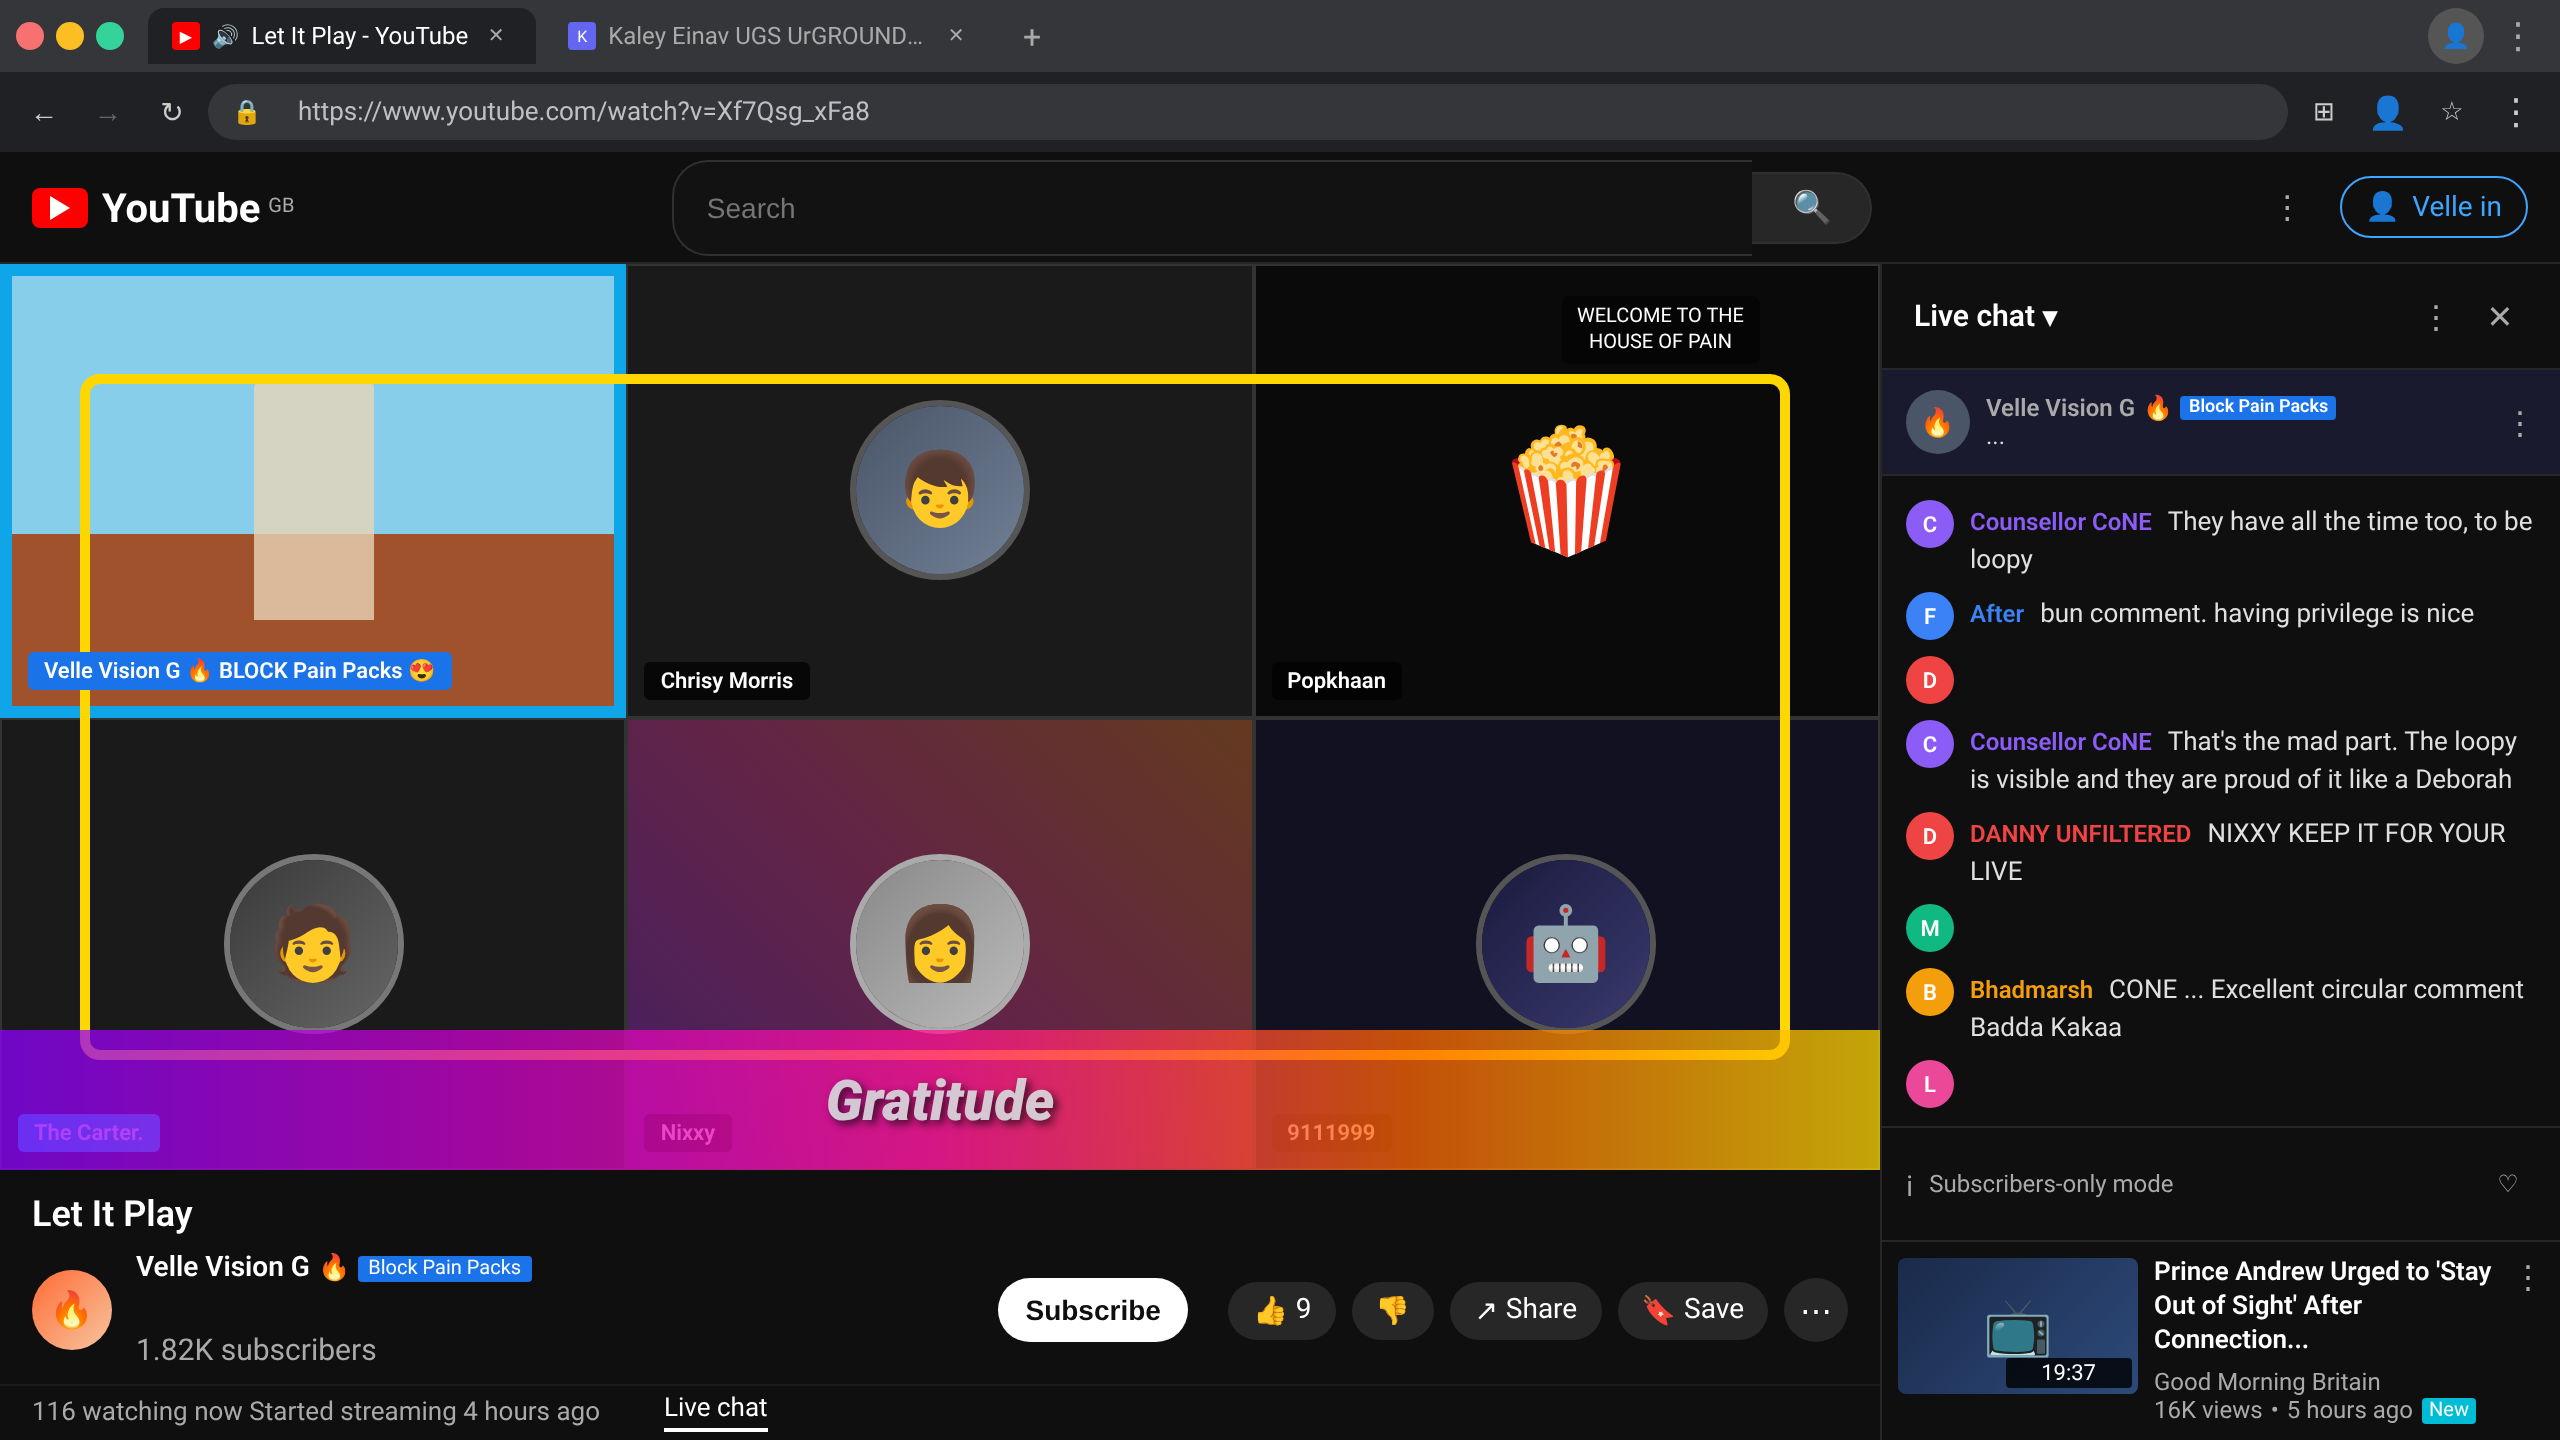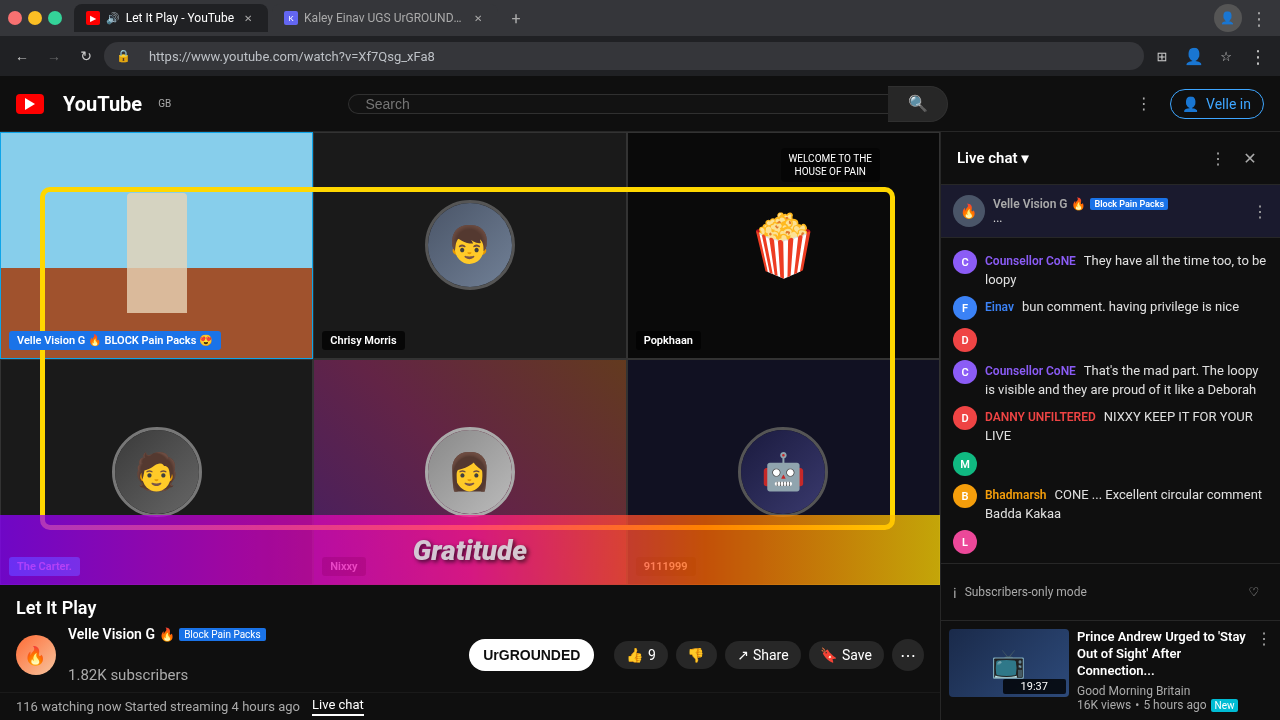--- a/index.html
+++ b/index.html
@@ -16,27 +16,27 @@
     .window-ctrl.close { background: #f87171; }
 
     .nav-bar { display: flex; align-items: center; height: 40px; padding: 0 8px; gap: 4px; background: #202124; }
     .nav-btn { width: 28px; height: 28px; display: flex; align-items: center; justify-content: center; border-radius: 50%; cursor: pointer; color: #ccc; font-size: 14px; }
     .address-bar { flex: 1; height: 28px; background: #35363a; border-radius: 14px; display: flex; align-items: center; padding: 0 12px; gap: 8px; font-size: 13px; color: #e8eaed; }
     .address-bar .url { color: #bdc1c6; font-size: 13px; padding-left: 10px; }
     .nav-action-btn { width: 28px; height: 28px; display: flex; align-items: center; justify-content: center; border-radius: 50%; cursor: pointer; color: #ccc; font-size: 13px; }
 
     
     .yt-header { display: flex; align-items: center; height: 56px; padding: 0 16px; background: #0f0f0f; border-bottom: 1px solid #272727; position: relative; z-index: 10; }
-    .yt-logo { display: flex; align-items: center; gap: 15px; margin-right: auto; }
+    .yt-logo { display: flex; align-items: center; gap: 3px; margin-right: auto; }
     .yt-logo-icon { width: 28px; height: 20px; background: #ff0000; border-radius: 4px; display: flex; align-items: center; justify-content: center; }
     .yt-logo-play { width: 0; height: 0; border-style: solid; border-width: 6px 0 6px 10px; border-color: transparent transparent transparent #fff; }
     .yt-logo-text { font-size: 20px; font-weight: 700; color: #fff; margin-left: 4px; }
     .yt-logo-country { font-size: 10px; color: #aaa; vertical-align: super; margin-left: 1px; }
     .yt-search { display: flex; align-items: center; flex: 1; max-width: 600px; margin: 0 auto; }
-    .yt-search-input { flex: 1; height: 20px; background: #121212; border: 1px solid #303030; border-right: none; border-radius: 18px 0 0 18px; padding: 0 16px; font-size: 14px; color: #fff; outline: none; }
+    .yt-search-input { flex: 1; height: 48px; background: #121212; border: 1px solid #303030; border-right: none; border-radius: 18px 0 0 18px; padding: 0 16px; font-size: 14px; color: #fff; outline: none; }
     .yt-search-btn { width: 60px; height: 36px; background: #272727; border: 1px solid #303030; border-left: none; border-radius: 0 18px 18px 0; display: flex; align-items: center; justify-content: center; cursor: pointer; color: #aaa; }
     .yt-header-actions { display: flex; align-items: center; gap: 8px; margin-left: auto; }
     .yt-header-btn { width: 36px; height: 36px; display: flex; align-items: center; justify-content: center; border-radius: 50%; cursor: pointer; color: #aaa; font-size: 16px; }
     .yt-sign-in { display: flex; align-items: center; gap: 6px; padding: 6px 12px; border: 1px solid #3ea6ff; border-radius: 18px; cursor: pointer; color: #3ea6ff; font-size: 14px; }
 
     
     .main-content { display: flex; height: calc(720px - 36px - 40px - 56px); }
 
     
     .video-section { flex: 1; display: flex; flex-direction: column; overflow: hidden; }
@@ -146,21 +146,21 @@
   <div class="video-section" style="flex:1;overflow:hidden;">
 
     <div class="video-container">
 
       <div style="width:100%;height:100%;background:#000;position:relative;overflow:hidden;">
 
         <div style="position:absolute;top:55px;left:40px;right:45px;bottom:55px;border:5px solid #FFD700;border-radius:10px;z-index:5;pointer-events:none;"></div>
 
         <div style="display:grid;grid-template-columns:1fr 1fr 1fr;grid-template-rows:1fr 1fr;width:100%;height:100%;position:absolute;top:0;left:0;">
 
-          <div style="background:#0ea5e9;position:relative;display:flex;align-items:center;justify-content:center;border:1px solid #0ea5e9;overflow:hidden;">
+          <div style="background:#0ea5e9;position:relative;display:flex;align-items:center;justify-content:center;border:6px solid #0ea5e9;overflow:hidden;">
             <div style="width:100%;height:100%;background:linear-gradient(180deg,#87ceeb 0%,#87ceeb 60%,#a0522d 60%);position:relative;">
 
               <div style="position:absolute;bottom:20%;left:50%;transform:translateX(-50%);width:60px;height:120px;background:#e8d5b7;border-radius:4px 4px 0 0;opacity:0.8;"></div>
 
             </div>
             <div style="position:absolute;bottom:8px;left:8px;background:#1a73e8;padding:3px 8px;border-radius:3px;font-size:11px;font-weight:600;color:#fff;z-index:10;">
               <span>Velle Vision G 🔥 BLOCK Pain Packs 😍</span>
             </div>
           </div>
 
@@ -227,21 +227,21 @@
       <div style="display:flex;align-items:center;gap:12px;">
         <div style="width:40px;height:40px;border-radius:50%;background:linear-gradient(135deg,#ff6b35,#f7c59f);display:flex;align-items:center;justify-content:center;font-size:18px;cursor:pointer;flex-shrink:0;">🔥</div>
         <div style="flex:1;">
           <div style="display:flex;align-items:center;gap:4px;">
             <span style="font-size:14px;font-weight:600;color:#fff;">Velle Vision G</span>
             <span style="font-size:13px;">🔥</span>
             <span style="background:#1a73e8;color:#fff;font-size:10px;padding:1px 5px;border-radius:2px;">Block Pain Packs</span>
           </div>
           <div style="font-size:15px;color:#aaa;margin-top:24px;">1.82K subscribers</div>
         </div>
-        <button class="subscribe-btn">UrGROUNDED</button>
+        <button class="subscribe-btn">Subscribe</button>
         <div style="display:flex;align-items:center;gap:8px;margin-left:8px;">
           <div style="display:flex;align-items:center;gap:4px;background:#272727;border:none;color:#fff;padding:6px 12px;border-radius:18px;font-size:14px;cursor:pointer;">
             <span>👍</span>
             <span>9</span>
           </div>
           <div style="display:flex;align-items:center;gap:4px;background:#272727;padding:6px 12px;border-radius:18px;font-size:14px;cursor:pointer;">
             <span>👎</span>
           </div>
           <div style="display:flex;align-items:center;gap:4px;background:#272727;padding:6px 12px;border-radius:18px;font-size:14px;cursor:pointer;">
             <span>↗</span>
@@ -249,21 +249,21 @@
           </div>
           <div style="display:flex;align-items:center;gap:4px;background:#272727;padding:6px 12px;border-radius:18px;font-size:14px;cursor:pointer;">
             <span>🔖</span>
             <span>Save</span>
           </div>
           <div style="width:32px;height:32px;display:flex;align-items:center;justify-content:center;background:#272727;border-radius:50%;cursor:pointer;font-size:16px;">⋯</div>
         </div>
       </div>
     </div>
 
-    <div style="background:#0f0f0f;padding:4px 16px;display:flex;align-items:center;gap:12px;border-top:1px solid #1a1a1a;margin-top:8px;">
+    <div style="background:#0f0f0f;padding:4px 16px;display:flex;align-items:center;gap:32px;border-top:1px solid #1a1a1a;margin-top:8px;">
       <span style="font-size:13px;color:#aaa;">116 watching now  Started streaming 4 hours ago</span>
       <span style="font-size:13px;color:#fff;cursor:pointer;border-bottom:2px solid #fff;padding-bottom:2px;">Live chat</span>
     </div>
   </div>
 
   <div class="live-chat">
 
     <div class="chat-header">
       <div class="chat-title">
         <span>Live chat</span>
@@ -296,21 +296,21 @@
         <div class="msg-avatar" style="background:#8b5cf6;">C</div>
         <div class="msg-content">
           <span class="msg-author" style="color:#8b5cf6;">Counsellor CoNE</span>
           <span class="msg-text">They have all the time too, to be loopy</span>
         </div>
       </div>
 
       <div class="chat-msg">
         <div class="msg-avatar" style="background:#3b82f6;">F</div>
         <div class="msg-content">
-          <span class="msg-author" style="color:#3b82f6;">Einav</span>
+          <span class="msg-author" style="color:#3b82f6;">After</span>
           <span class="msg-text">bun comment. having privilege is nice</span>
         </div>
       </div>
 
       <div class="chat-msg">
         <div class="msg-avatar" style="background:#ef4444;">D</div>
       </div>
 
       <div class="chat-msg">
         <div class="msg-avatar" style="background:#8b5cf6;">C</div>

